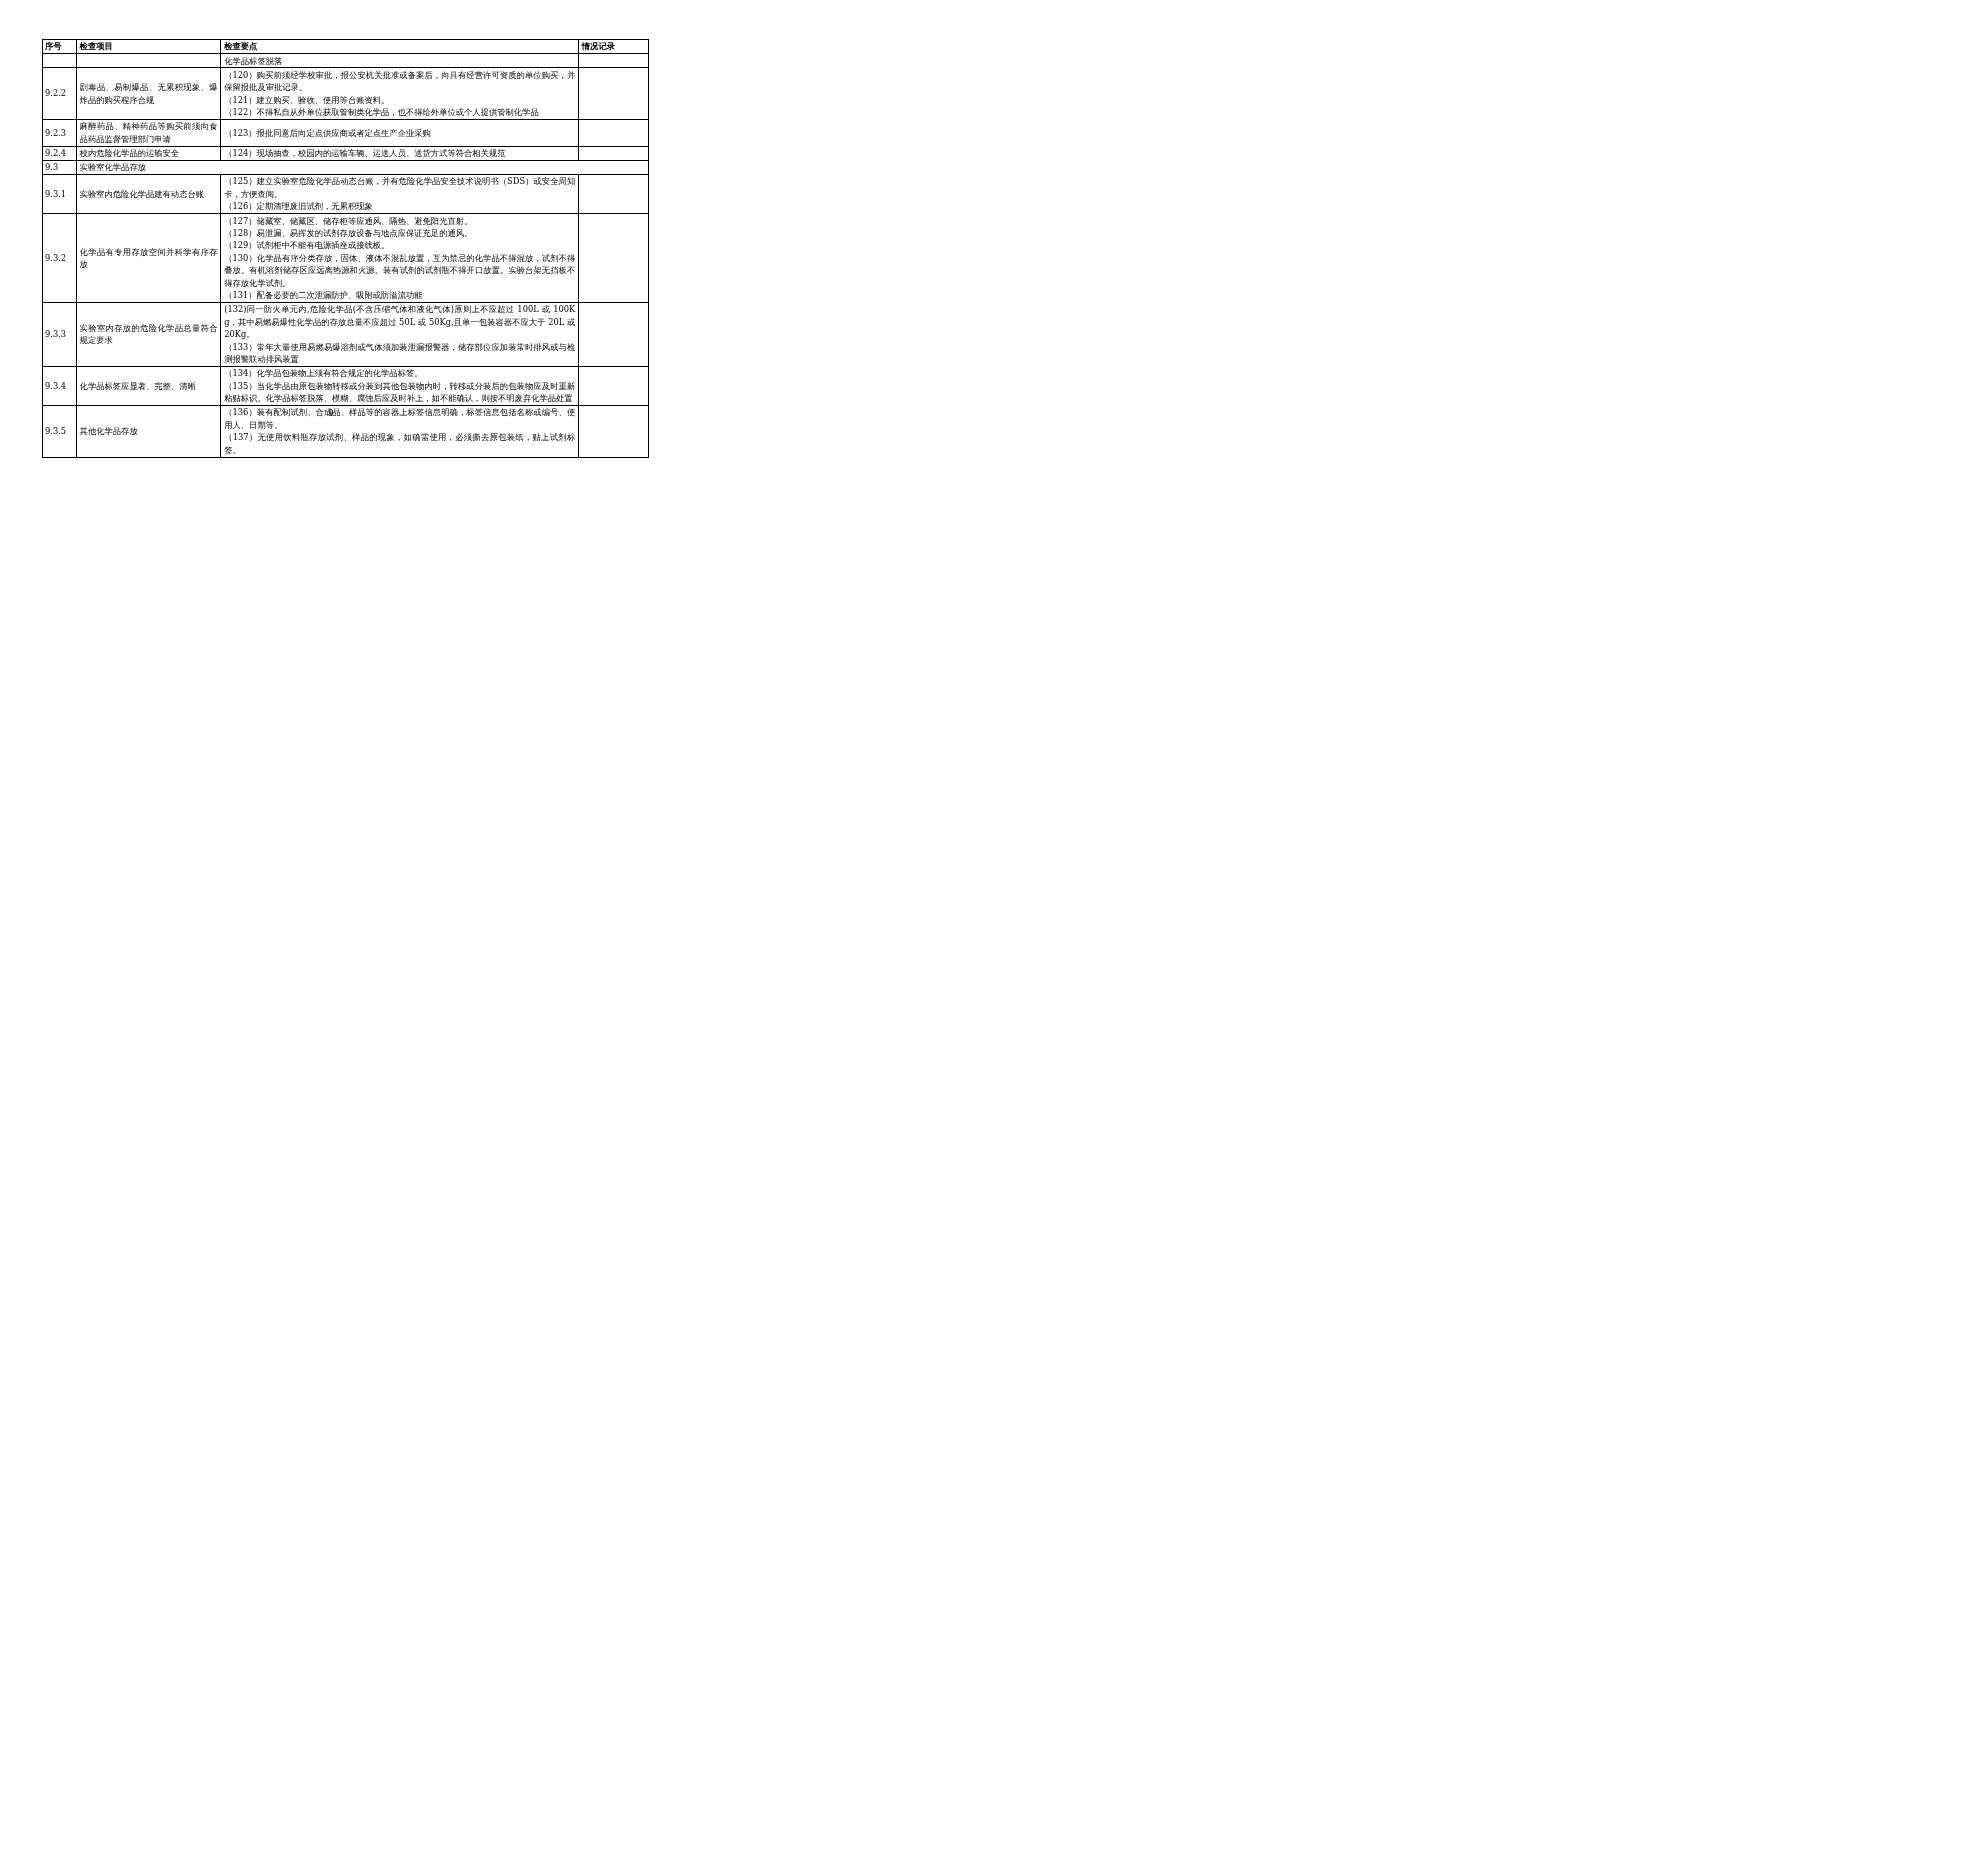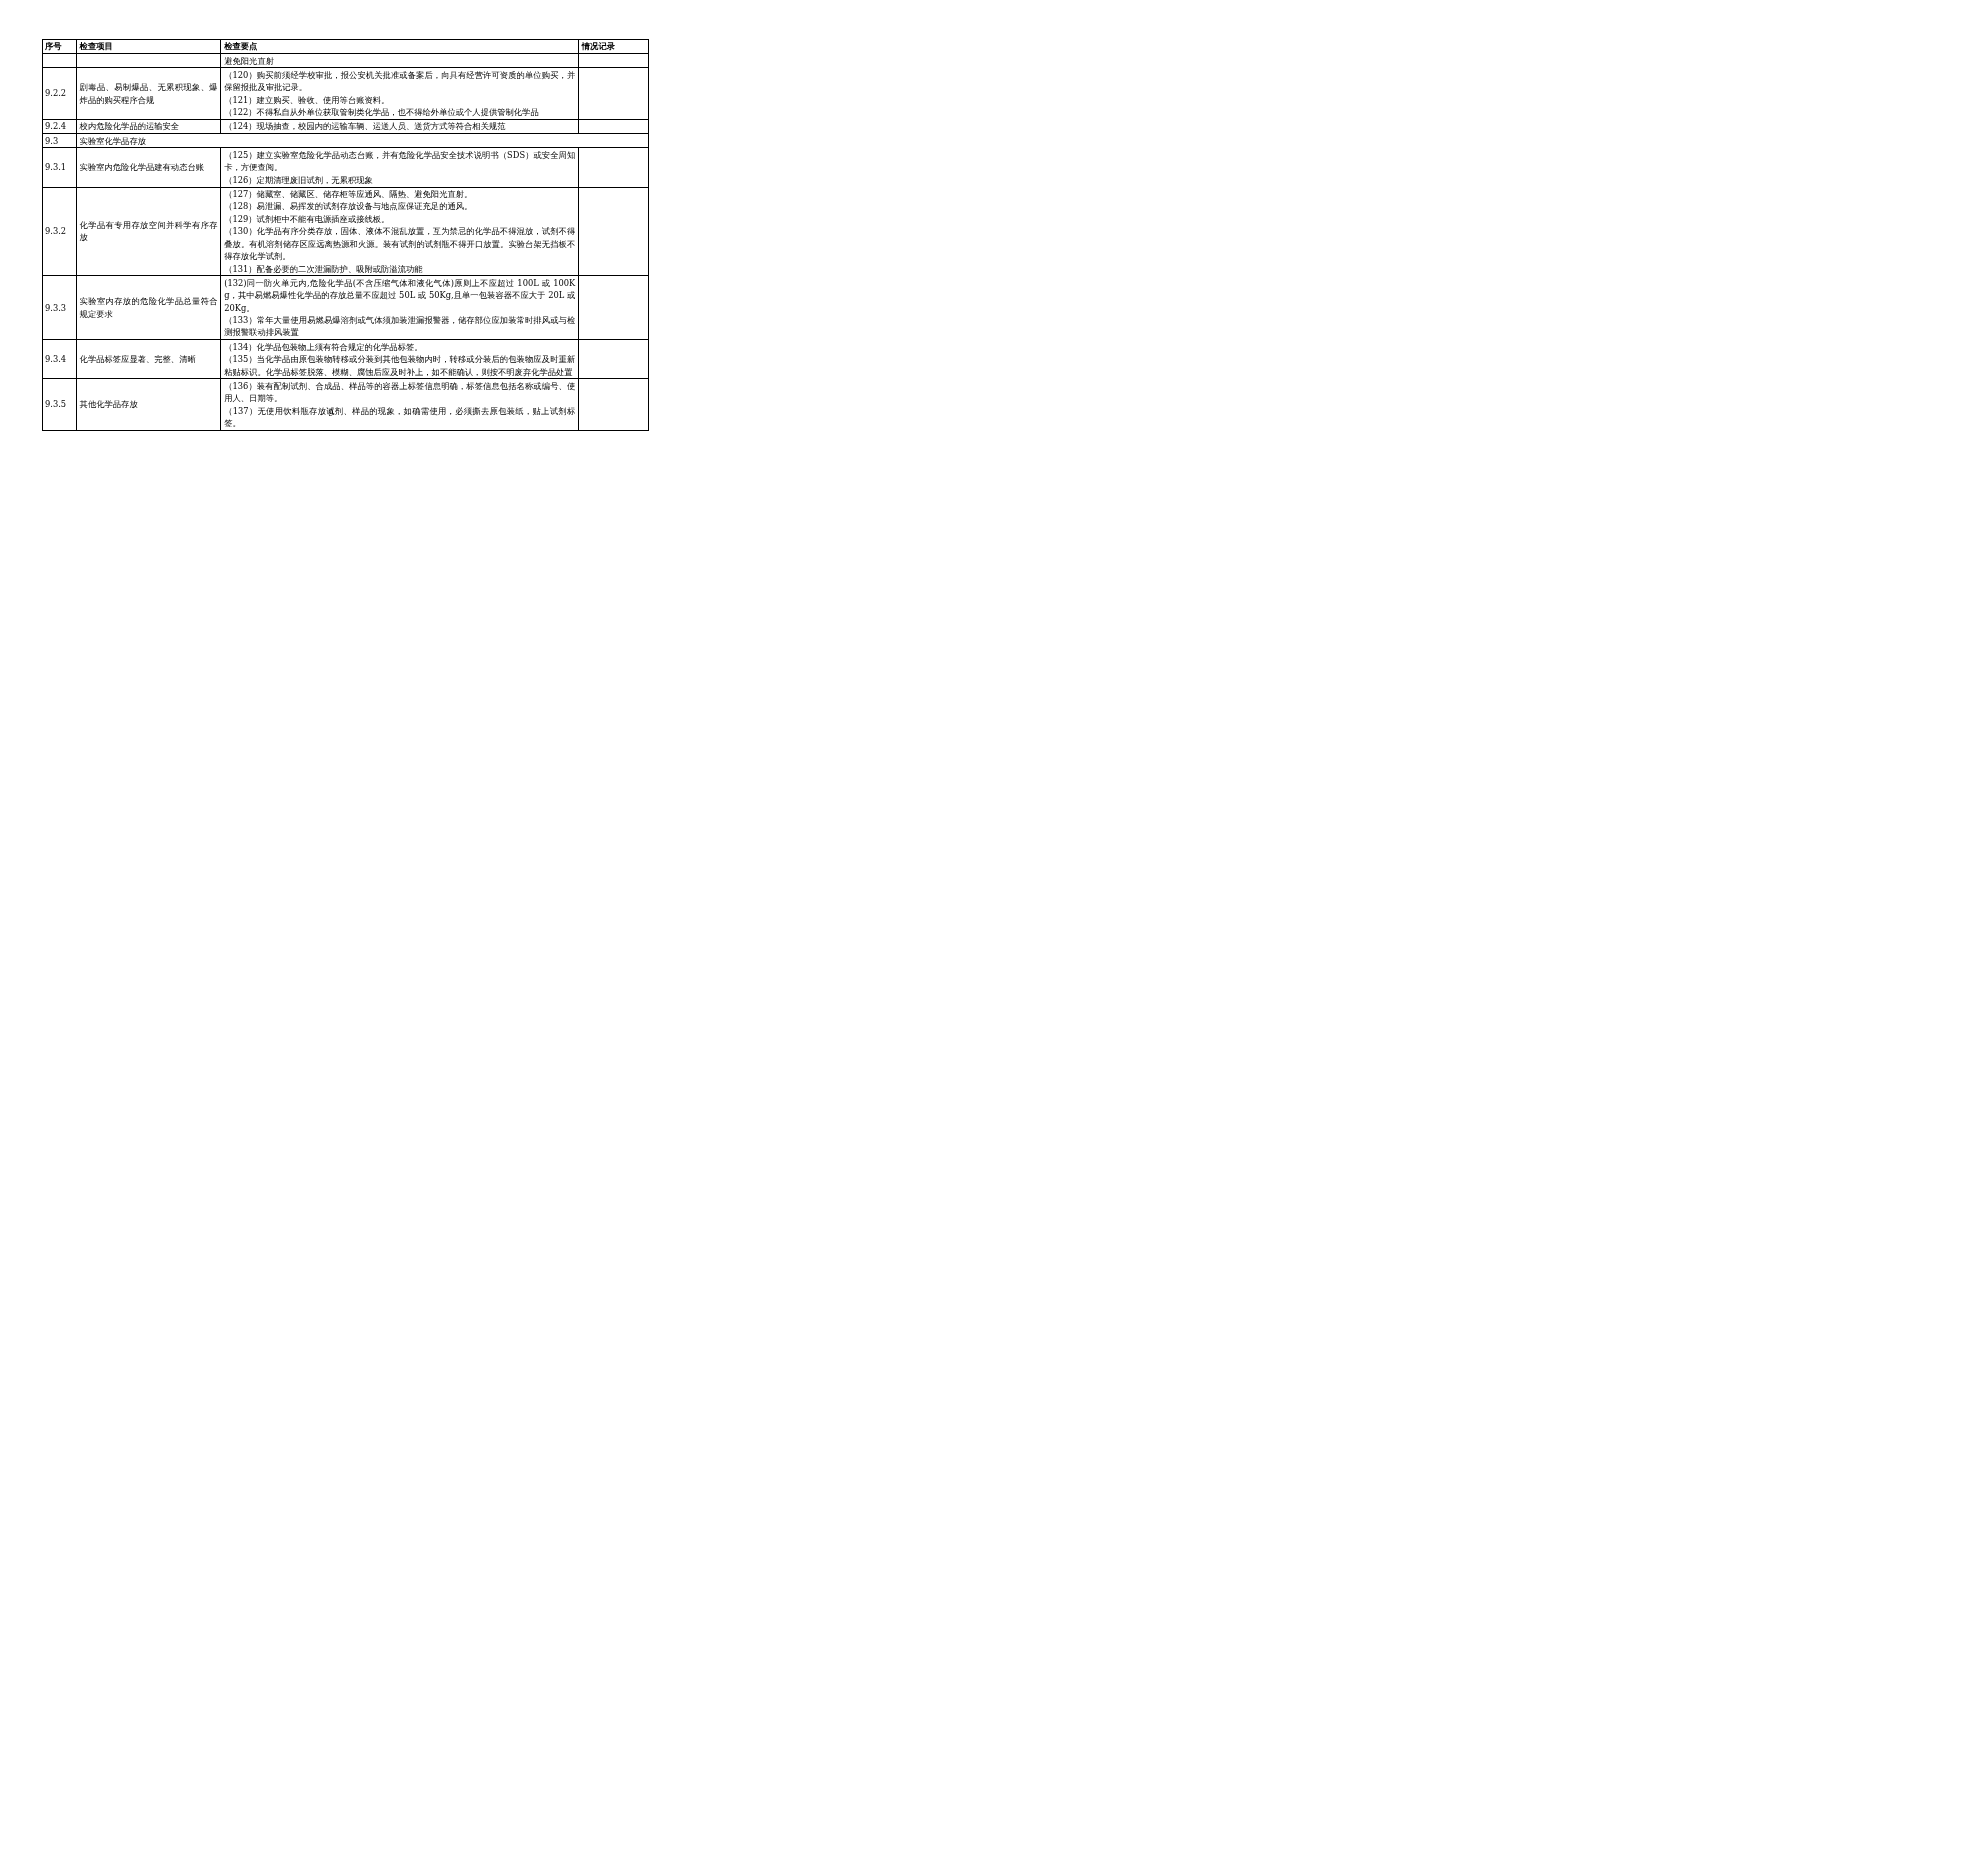--- a/index.html
+++ b/index.html
@@ -37,36 +37,44 @@
       <td class="c-no">序号</td>
       <td class="c-item">检查项目</td>
       <td class="c-points">检查要点</td>
       <td class="c-record">情况记录</td>
     </tr>
 
     <tr class="h-cont">
       <td class="c-no"></td>
       <td class="c-item"></td>
       <td class="c-points">
-        <p>避免阳光直射</p>
+        <p>化学品标签脱落</p>
       </td>
       <td class="c-record"></td>
     </tr>
 
     <tr class="h-922">
       <td class="c-no">9.2.2</td>
       <td class="c-item">剧毒品、易制爆品、无累积现象、爆炸品的购买程序合规</td>
       <td class="c-points">
         <p>（120）购买前须经学校审批，报公安机关批准或备案后，向具有经营许可资质的单位购买，并保留报批及审批记录。</p>
         <p>（121）建立购买、验收、使用等台账资料。</p>
         <p>（122）不得私自从外单位获取管制类化学品，也不得给外单位或个人提供管制化学品</p>
       </td>
       <td class="c-record"></td>
     </tr>
 
+    <tr class="h-923">
+      <td class="c-no">9.2.3</td>
+      <td class="c-item">麻醉药品、精神药品等购买前须向食品药品监督管理部门申请</td>
+      <td class="c-points">
+        <p>（123）报批同意后向定点供应商或者定点生产企业采购</p>
+      </td>
+      <td class="c-record"></td>
+    </tr>
 
     <tr class="h-924">
       <td class="c-no">9.2.4</td>
       <td class="c-item">校内危险化学品的运输安全</td>
       <td class="c-points">
         <p>（124）现场抽查，校园内的运输车辆、运送人员、送货方式等符合相关规范</p>
       </td>
       <td class="c-record"></td>
     </tr>
 

